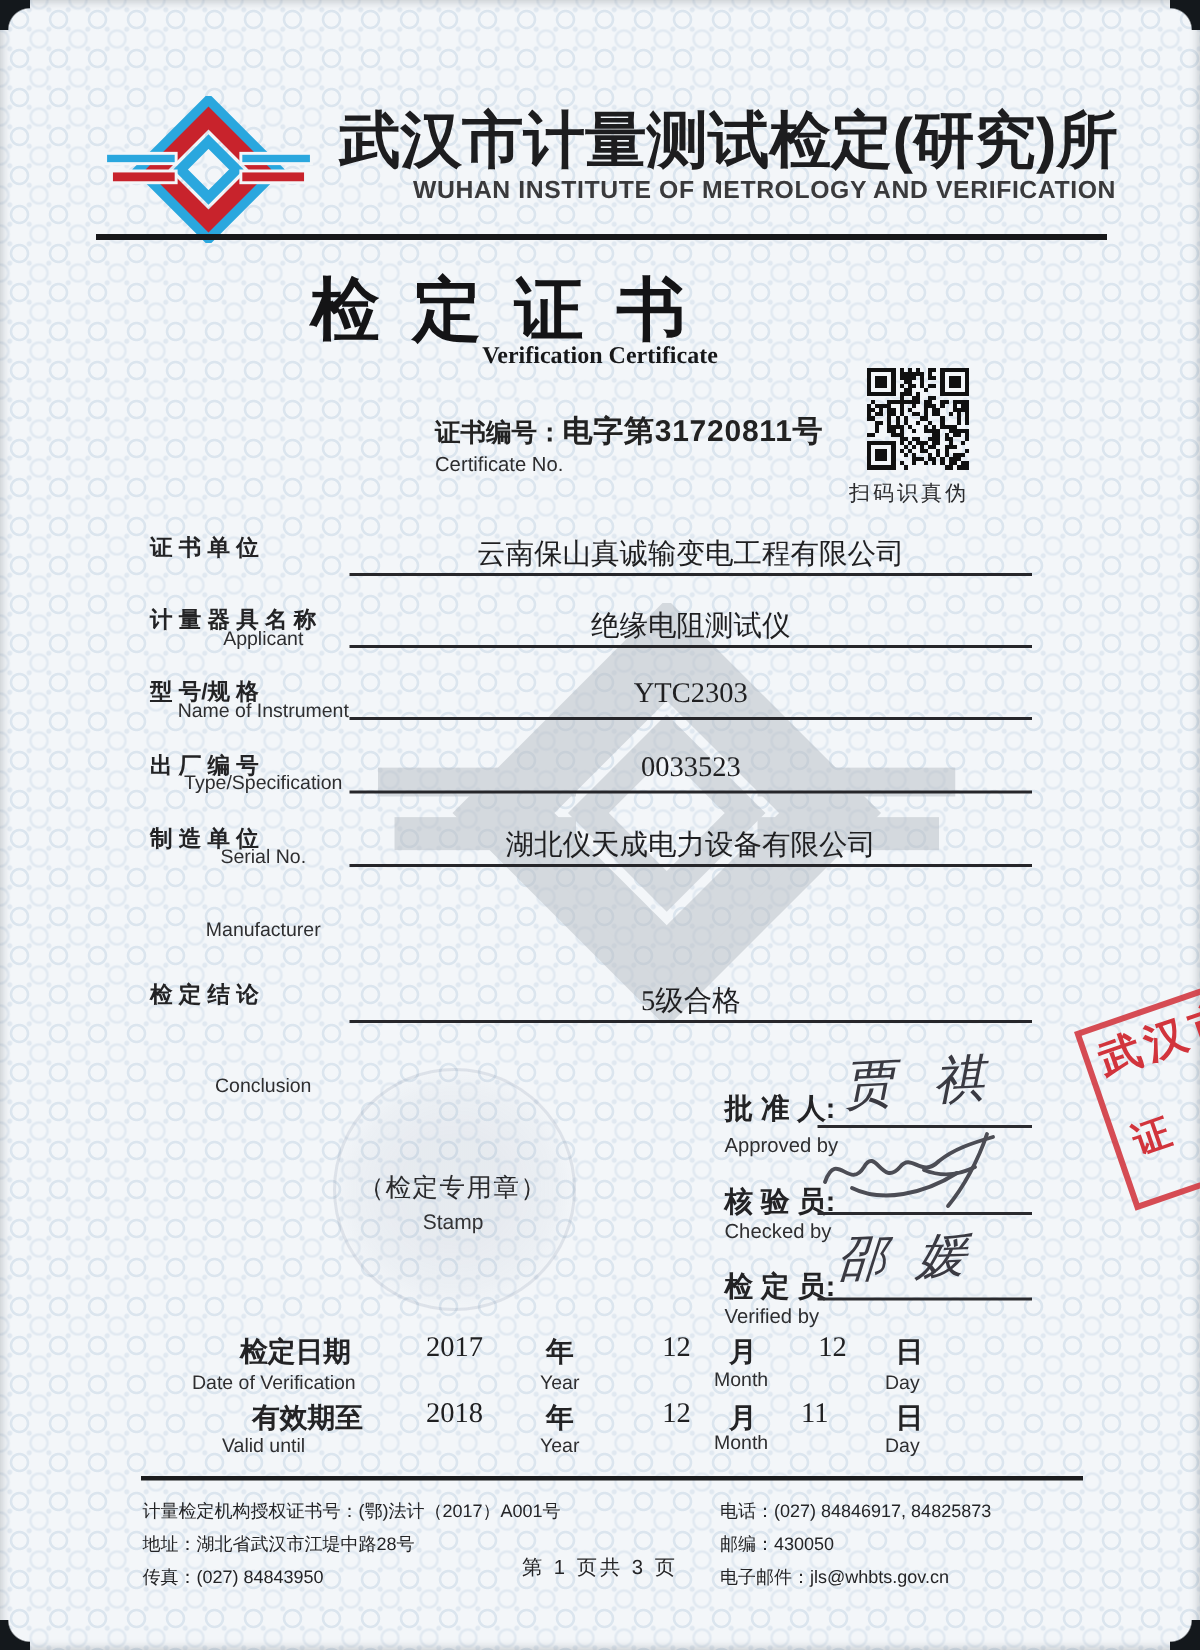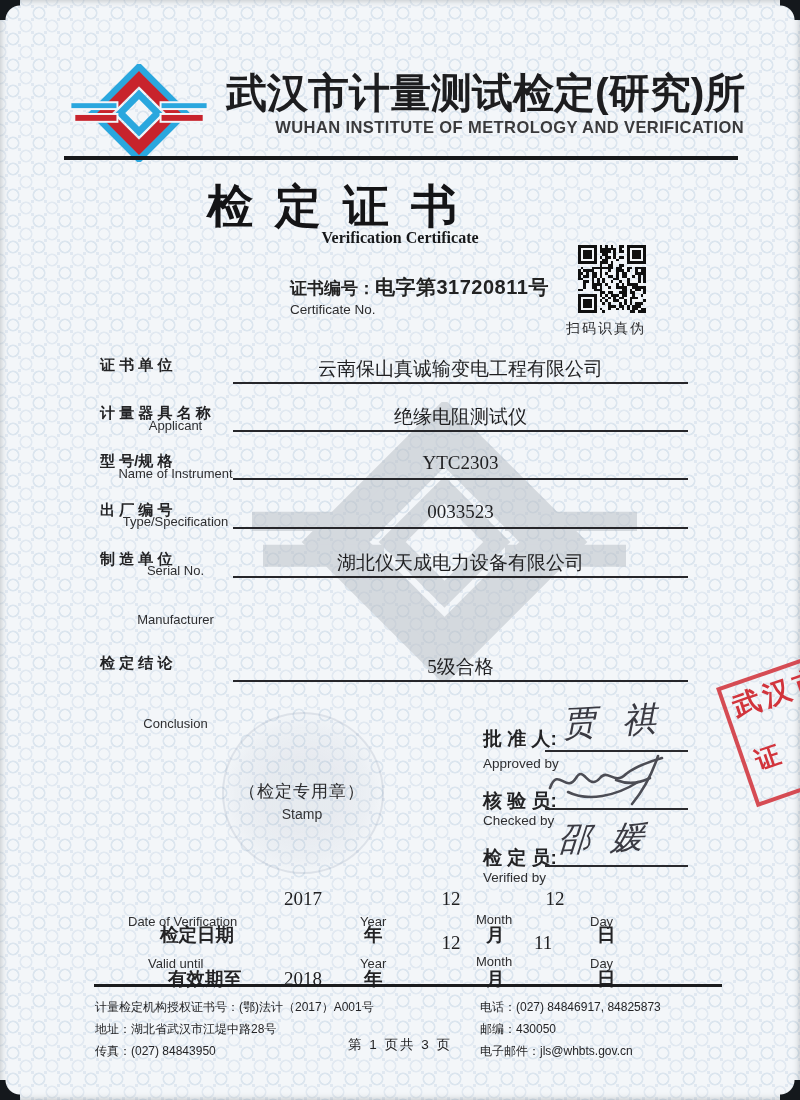--- a/index.html
+++ b/index.html
@@ -58,21 +58,21 @@
   .sig-label{font-size:19px;font-weight:600;color:#232325;white-space:nowrap;left:483px;}
   .sig-en{font-size:13.5px;color:#2e2e30;left:483px;}
   .sig-line{left:545px;width:143px;height:2px;background:#2a2a2e;}
   .sig-name{font-family:"DejaVu Serif","Liberation Serif",serif;font-style:italic;color:#3a3a42;white-space:nowrap;}
 
   .red-stamp{left:716px;top:688px;width:160px;height:118px;border:4px solid rgba(210,52,60,.88);
     transform:rotate(-19deg);transform-origin:top left;color:#d2343c;}
   .red-stamp .l1{position:absolute;left:6px;top:2px;font-size:28px;font-weight:700;letter-spacing:4px;}
   .red-stamp .l2{position:absolute;left:10px;top:62px;font-size:25px;font-weight:700;}
 
-  .date-cn{font-size:18.5px;font-weight:600;color:#232325;white-space:nowrap;margin-top:34px;}
+  .date-cn{font-size:18.5px;font-weight:600;color:#232325;white-space:nowrap;}
   .date-val{font-size:19px;font-family:"Liberation Serif","DejaVu Serif",serif;color:#202022;}
   .date-en{font-size:13px;color:#2e2e30;white-space:nowrap;}
 
   .bot-rule{left:94px;top:984px;width:628px;height:3px;background:#1b1c1e;}
   .foot{font-size:12px;color:#242426;line-height:22px;white-space:nowrap;}
   .page-ind{left:0;top:1036px;width:800px;text-align:center;font-size:13.5px;color:#242426;letter-spacing:2px;}
 </style>
 </head>
 <body>
 
@@ -429,21 +429,21 @@
   <div class="abs date-val" style="left:430px;top:888px;width:42px;text-align:center;">12</div>
   <div class="abs date-cn" style="left:486px;top:888px;">月</div>
   <div class="abs date-val" style="left:534px;top:888px;width:42px;text-align:center;">12</div>
   <div class="abs date-cn" style="left:597px;top:888px;">日</div>
   <div class="abs date-en" style="left:128px;top:914px;">Date of Verification</div>
   <div class="abs date-en" style="left:360px;top:914px;">Year</div>
   <div class="abs date-en" style="left:476px;top:912px;">Month</div>
   <div class="abs date-en" style="left:590px;top:914px;">Day</div>
 
   <div class="abs date-cn" style="left:168px;top:932px;">有效期至</div>
-  <div class="abs date-val" style="left:268px;top:932px;width:70px;text-align:center;margin-top:36px;">2018</div>
+  <div class="abs date-val" style="left:268px;top:932px;width:70px;text-align:center;">2018</div>
   <div class="abs date-cn" style="left:364px;top:932px;">年</div>
   <div class="abs date-val" style="left:430px;top:932px;width:42px;text-align:center;">12</div>
   <div class="abs date-cn" style="left:486px;top:932px;">月</div>
   <div class="abs date-val" style="left:534px;top:932px;width:42px;text-align:left;">11</div>
   <div class="abs date-cn" style="left:597px;top:932px;">日</div>
   <div class="abs date-en" style="left:148px;top:956px;">Valid until</div>
   <div class="abs date-en" style="left:360px;top:956px;">Year</div>
   <div class="abs date-en" style="left:476px;top:954px;">Month</div>
   <div class="abs date-en" style="left:590px;top:956px;">Day</div>
 

